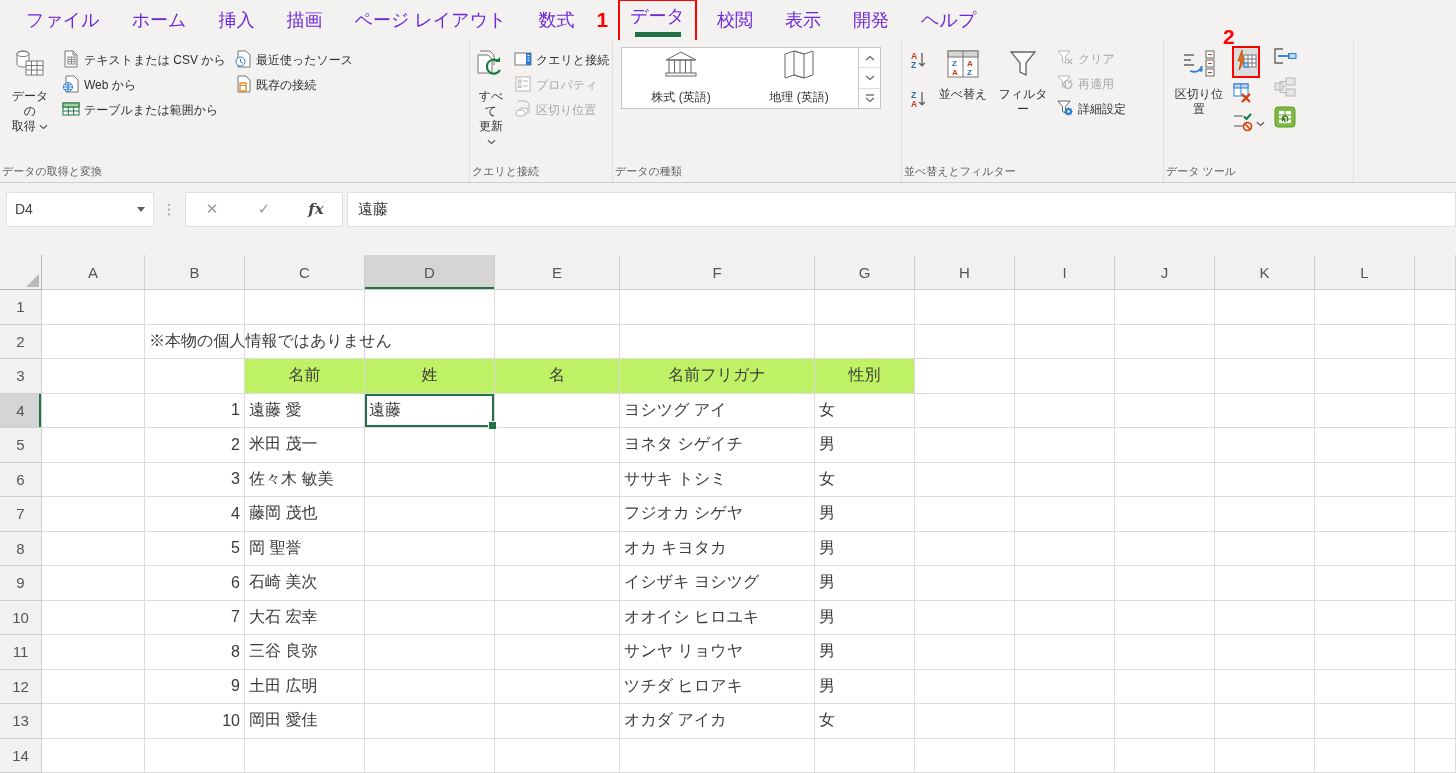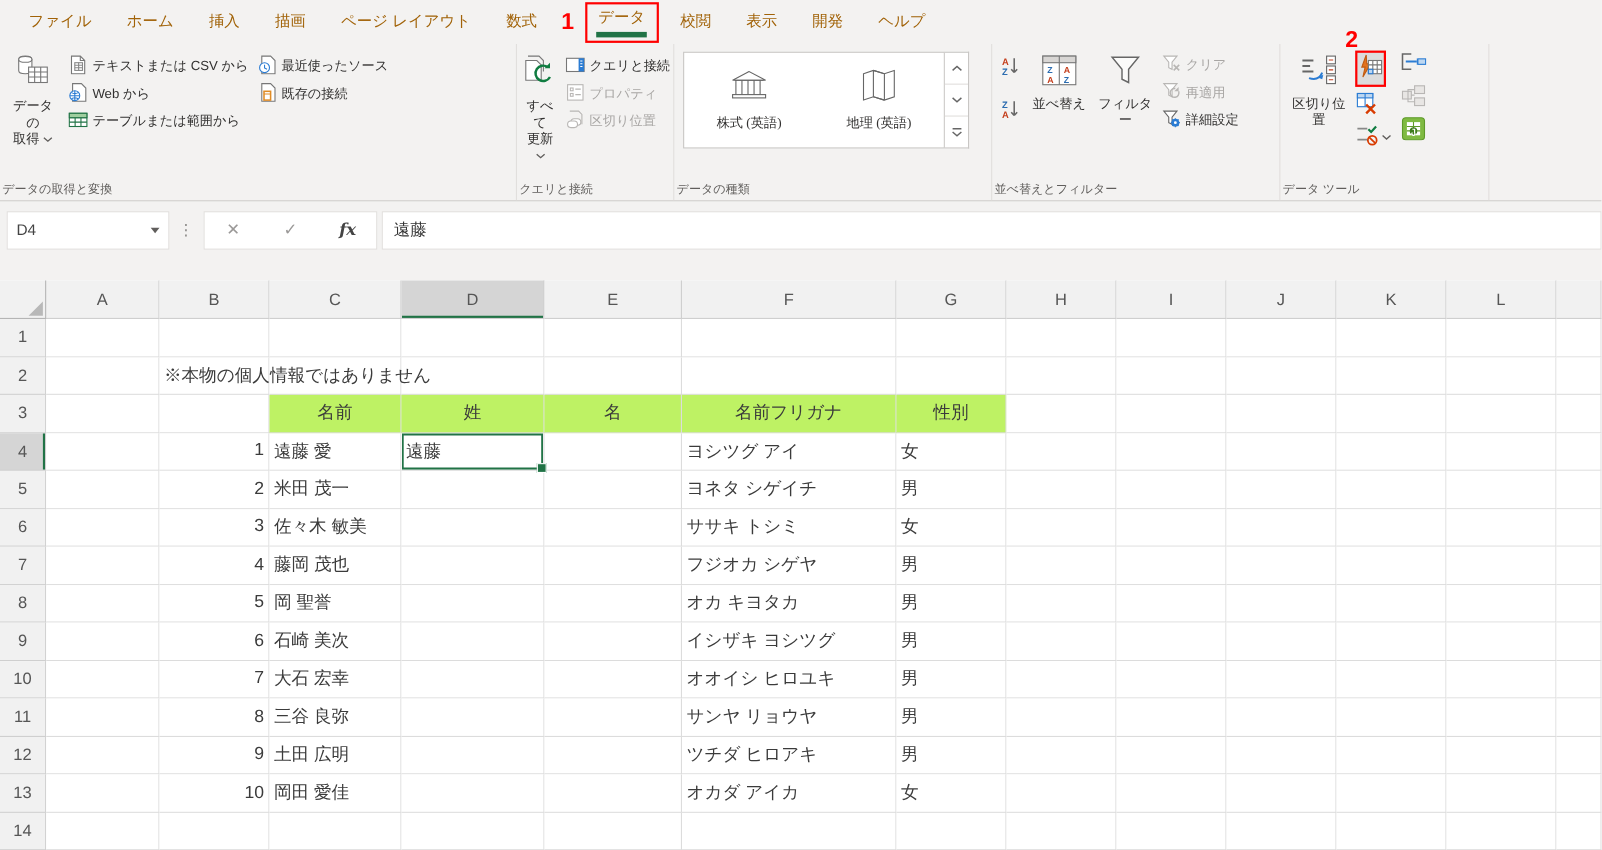--- a/index.html
+++ b/index.html
@@ -1,21 +1,21 @@
 <!DOCTYPE html>
 <html><head>
 <meta charset="utf-8">
 <style>
   * { margin:0; padding:0; box-sizing:border-box; }
   html,body { width:1456px; height:773px; overflow:hidden; background:#f3f2f1;
               font-family:"Liberation Sans", sans-serif; color:#3b3b3b; }
 
   
   .tabbar { height:40px; display:flex; align-items:center; padding-left:14px; gap:8px; background:#f3f2f1; }
-  .tab { font-size:14px; color:#a16207; padding:6px 12px; white-space:nowrap; cursor:default; }
+  .tab { font-size:18px; color:#6d28d9; padding:6px 12px; white-space:nowrap; cursor:default; }
   .ann { color:#ff0000; font-weight:bold; font-size:21px; padding:0 2px; }
   .tab-active-box { border:2px solid #ff0000; padding:2px 6px 3px 6px; display:flex; flex-direction:column; align-items:center; }
   .tab-active-box .tab { padding:1px 4px 2px 4px; font-weight:500;font-family:Liberation Serif, serif; }
   .tab-underline { width:46px; height:5px; background:#217346; margin-top:2px; }
 
   
   .ribbon { height:143px; display:flex; background:#f3f2f1; border-bottom:1px solid #d1cfcd; position:relative; }
   .rgroup { display:flex; flex-direction:column; border-right:1px solid #e1dfdd; padding:3px 2px 1px 2px; position:relative; }
   .rgroup-content { flex:1; display:flex; align-items:flex-start; }
   .rgroup-label { text-align:left; font-size:11px; color:#605e5c; padding:3px 0 2px 0; white-space:nowrap; }
@@ -23,21 +23,21 @@
   .bigbtn { display:flex; flex-direction:column; align-items:center; justify-content:flex-start;
             padding:6px 4px 2px 4px; font-size:12px; color:#323130; text-align:center; line-height:15px; }
   .bigbtn .bicon { margin-bottom:4px; }
   .sbtn { display:flex; align-items:center; gap:4px; height:25px; padding:1px 4px; font-size:12px; color:#323130; white-space:nowrap; }
   .sbtn.disabled { color:#a8a6a4; }
   .chev { display:inline-block; width:9px; height:6px; }
   .col { display:flex; flex-direction:column; justify-content:flex-start; }
 
   
   .gallery { display:flex; margin:4px 4px 0 6px; }
-  .gallery-box { display:flex; background:#fff; border:1px solid #c8c6c4; height:88px;font-family:Liberation Serif, serif; }
+  .gallery-box { display:flex; background:#fff; border:1px solid #c8c6c4; height:62px; }
   .gal-item { width:118px; display:flex; flex-direction:column; align-items:center; justify-content:center; gap:6px;
               font-size:12px; color:#323130; }
   .gal-scroll { width:22px; display:flex; flex-direction:column; border:1px solid #c8c6c4; border-left:none; background:#fff; }
   .gal-scroll > div { flex:1; display:flex; align-items:center; justify-content:center; border-bottom:1px solid #e1dfdd; color:#666; }
   .gal-scroll > div:last-child { border-bottom:none; }
 
   
   .ff-wrap { position:relative; }
   .ff-btn { border:2px solid #ff0000; background:#dcdcdc; padding:1px; display:inline-flex; }
   .ann2 { position:absolute; top:-21px; left:-11px; }

